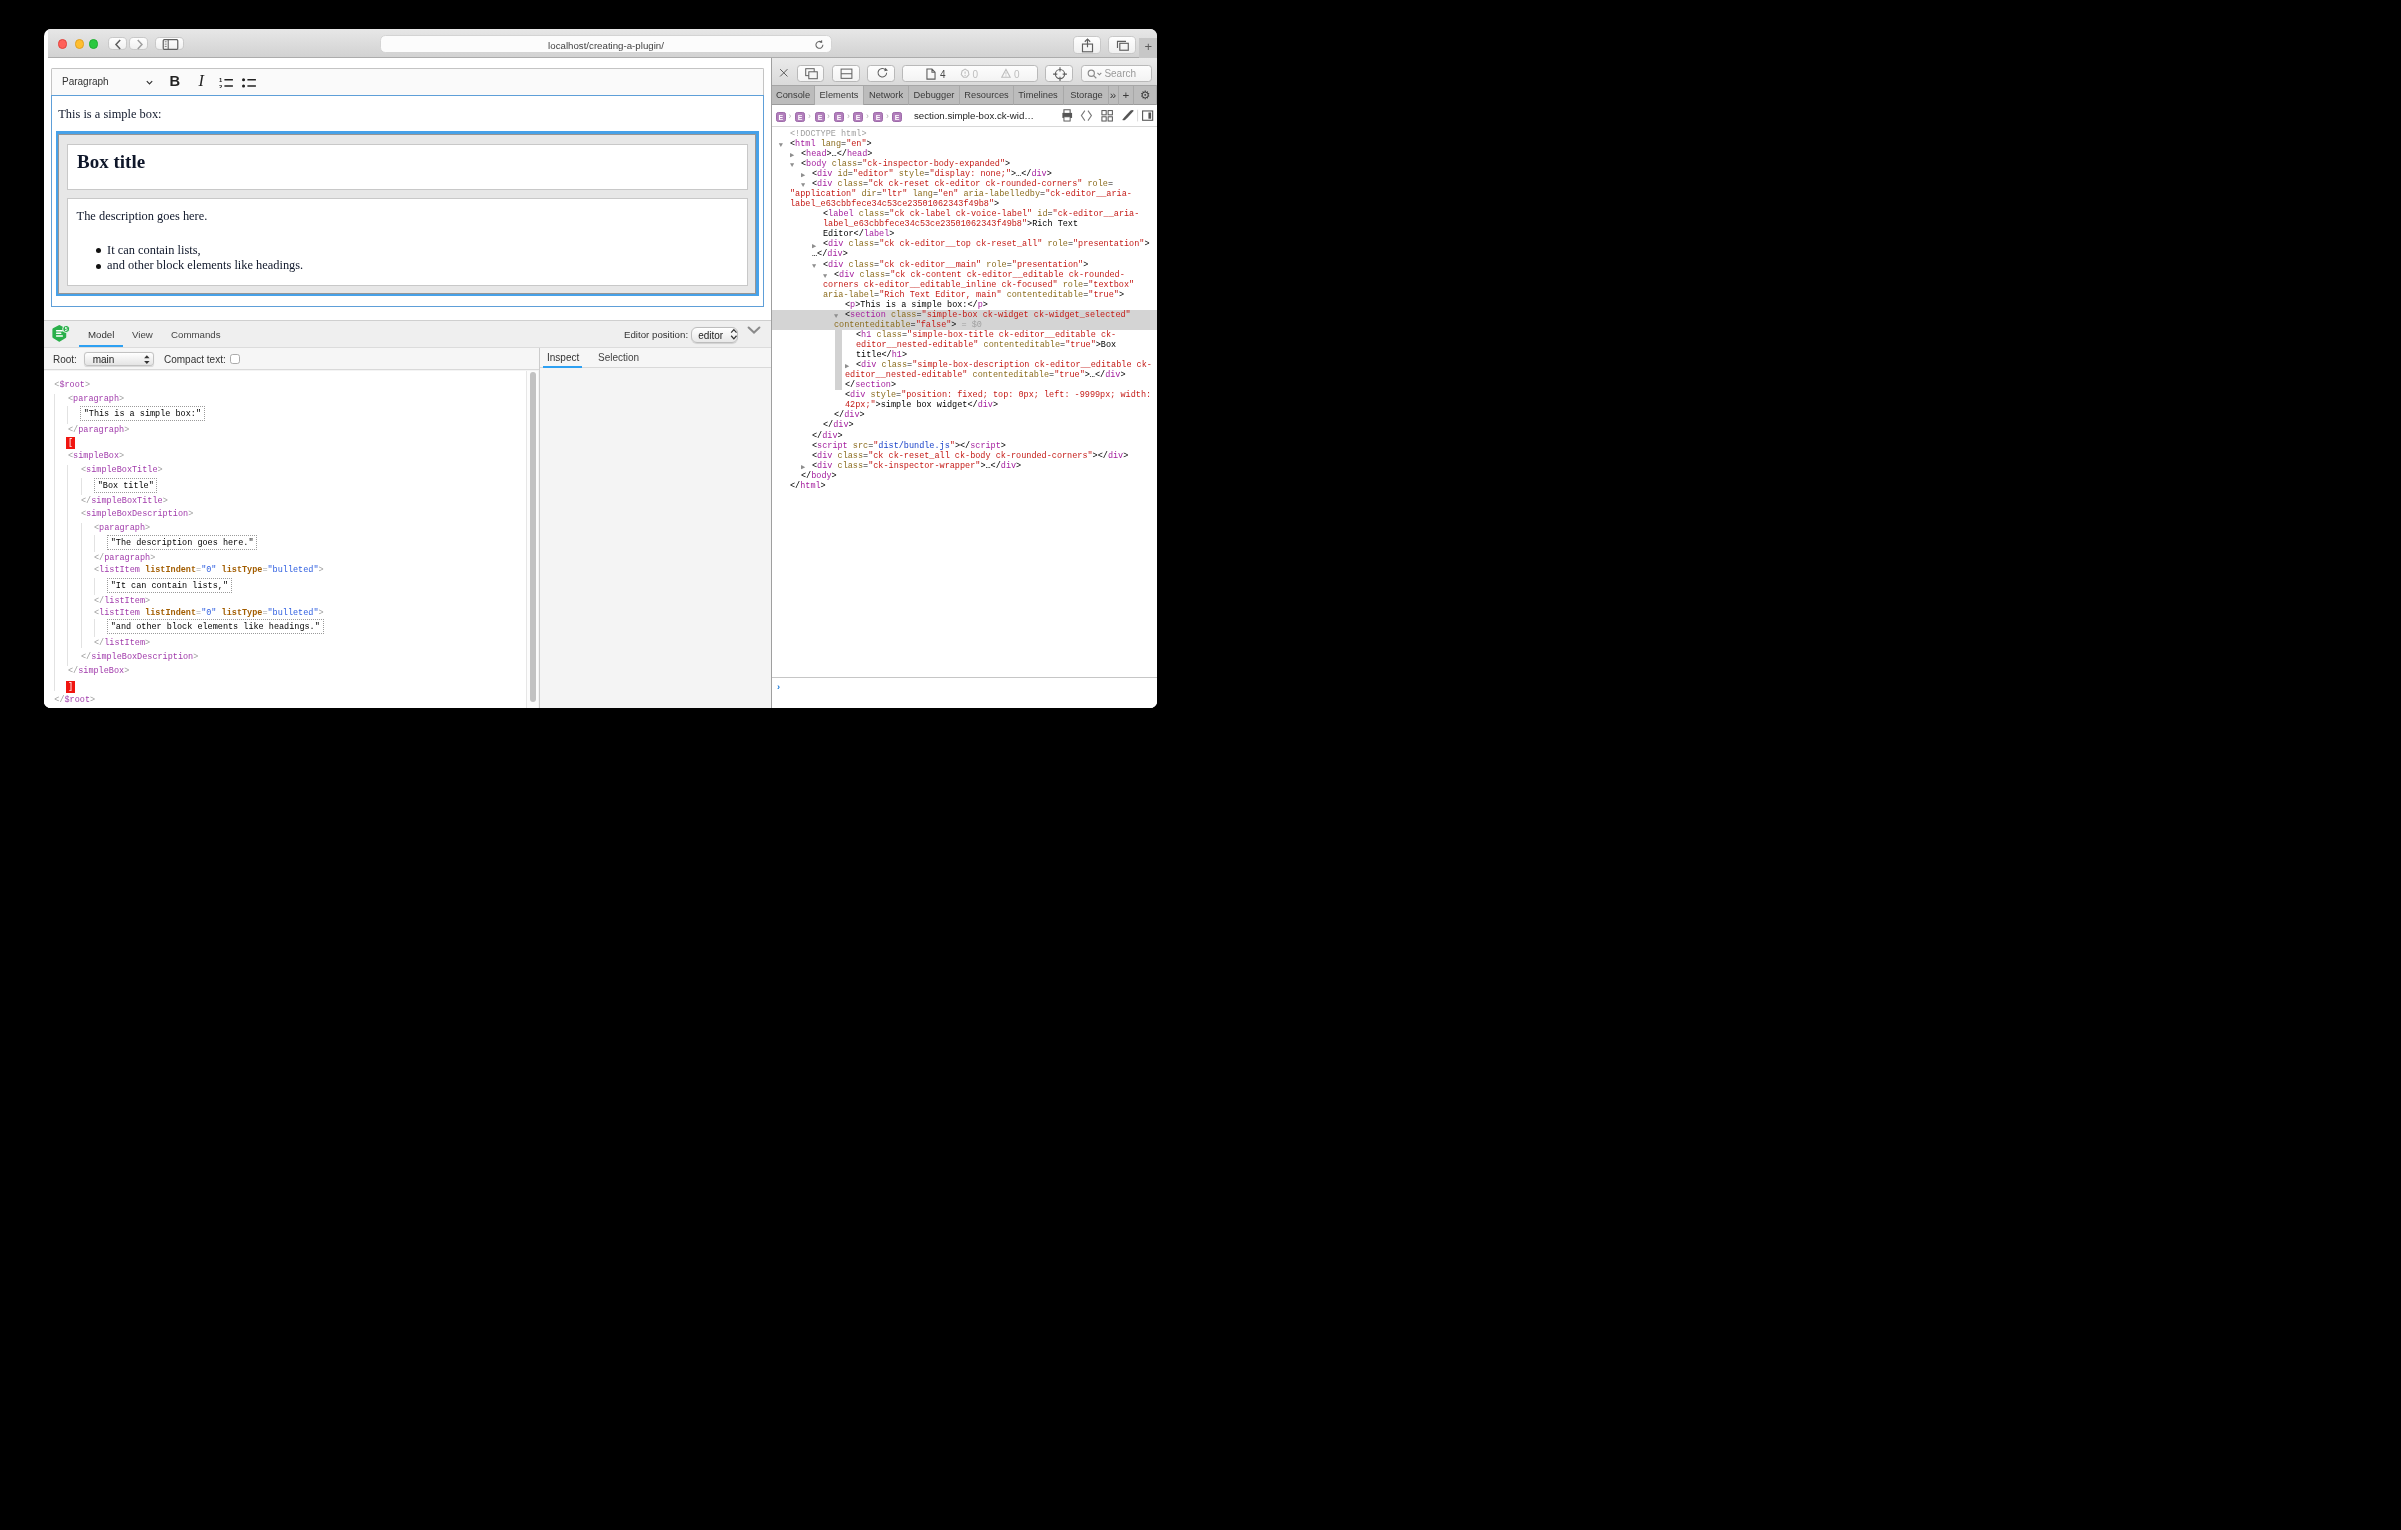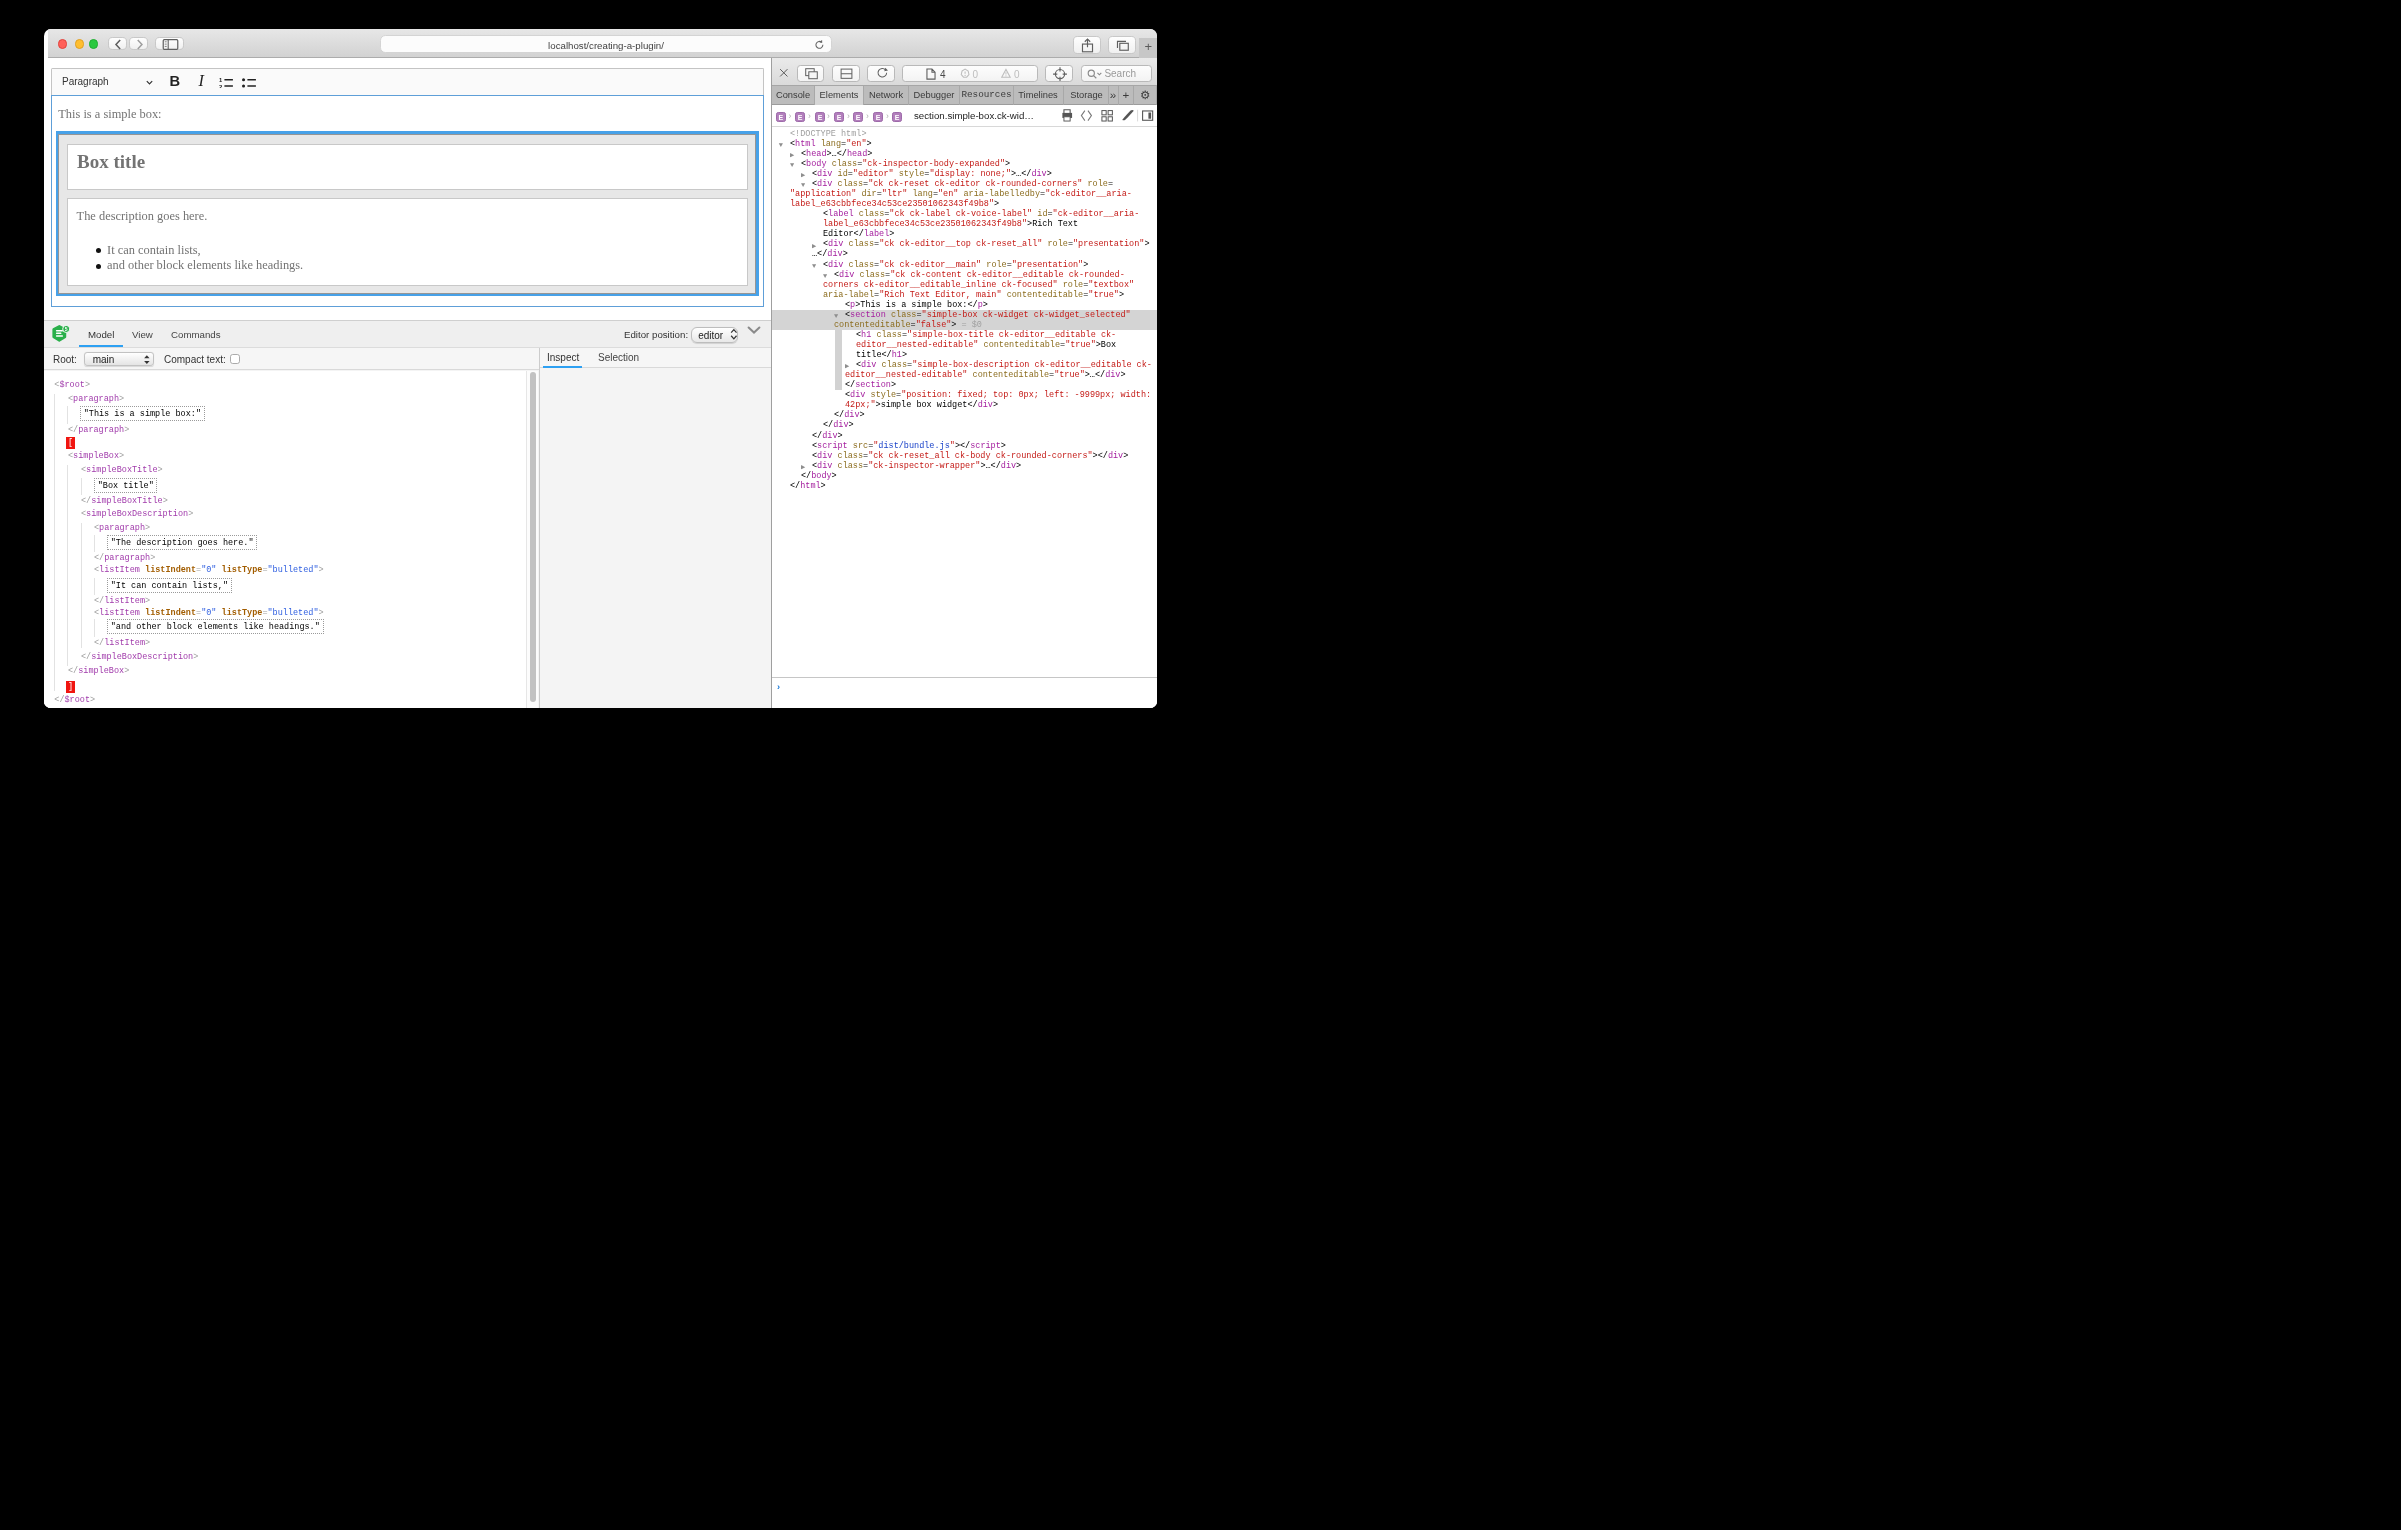--- a/index.html
+++ b/index.html
@@ -12,21 +12,21 @@
 .tbtn{position:absolute;top:6.7px;height:18px;background:linear-gradient(#fefefe,#f0f0f0);border:0.8px solid #c8c8c8;border-radius:4.6px;}
 #urlfield{position:absolute;left:332px;top:6.3px;width:452px;height:18px;background:#fcfcfc;border:0.8px solid #d4d4d4;border-radius:5.4px;}
 #urltext{position:absolute;left:0;right:0;top:3.5px;text-align:center;font-size:9.7px;color:#3f3f3f;}
 #plusarea{position:absolute;left:1095px;top:9px;width:18.6px;height:19.7px;background:#c7c7c7;color:#5a5a5a;font-size:13px;text-align:center;line-height:18.6px;}
 
 #page{position:absolute;left:0;top:29px;width:727px;height:651px;background:#fff;}
 #pagediv{position:absolute;left:727px;top:29px;width:0.8px;height:651px;background:#9f9f9f;}
 
 #cktoolbar{position:absolute;left:6.6px;top:10.2px;width:713px;height:27px;background:#fafafa;border:0.8px solid #c4c4c4;border-bottom:none;border-radius:1.5px 1.5px 0 0;}
 #ckeditable{position:absolute;left:6.6px;top:37px;width:713px;height:212px;background:#fff;border:0.8px solid #5e9fd8;}
-.sertext{font-family:"Liberation Serif",serif;color:#737373;text-align:center;}
+.sertext{font-family:"Liberation Serif",serif;color:#0f172a;text-align:center;}
 #widget{position:absolute;left:11.5px;top:73px;width:703px;height:165px;background:#47a1e8;}
 #widgetin{position:absolute;left:2.4px;top:2.5px;width:698px;height:160px;background:#e7e7e7;border:0.8px solid #959595;}
 .wbox{position:absolute;left:8.2px;width:681px;background:#fff;border:0.8px solid #c8c8c8;}
 
 #ckins{position:absolute;left:0;top:262px;width:727px;height:389px;background:#f4f4f4;border-top:0.8px solid #cfcfcf;}
 .ckhd{font-size:9.7px;color:#333;}
 #cktree{position:absolute;left:0;top:50px;width:482px;height:339px;background:#fff;font-family:"Liberation Mono",monospace;font-size:8.5px;}
 .gline{position:absolute;width:0.8px;background:#e2e2e2;}
 #ckscroll{position:absolute;left:482px;top:50px;width:12.4px;height:339px;background:#fcfcfc;border-left:0.8px solid #e6e6e6;}
 #ckright{position:absolute;left:496px;top:48px;width:232px;height:341px;background:#f6f6f6;}
@@ -285,21 +285,21 @@
           <path d="M13.5 5 L16 7.5 L18.5 5" stroke="#8a8a8a" stroke-width="1.5" fill="none"></path>
         </svg>
         <div style="position:absolute;left:22.4px;top:1.9px;font-size:10px;color:#9a9a9a;">Search</div>
       </div>
 </div>
     <div id="witabs">
       <div class="wtab" style="left:0px;width:43px;">Console</div>
       <div class="wtab" style="left:43px;width:49px;background:#d6d6d6;">Elements</div>
       <div class="wtab" style="left:92px;width:45px;">Network</div>
       <div class="wtab" style="left:137px;width:51px;">Debugger</div>
-      <div class="wtab" style="left:188px;width:54px;font-family:Liberation Mono, monospace;">Resources</div>
+      <div class="wtab" style="left:188px;width:54px;">Resources</div>
       <div class="wtab" style="left:241px;width:51px;">Timelines</div>
       <div class="wtab" style="left:293px;width:44px;">Storage</div>
       <div class="wtab" style="left:336px;width:10.8px;font-size:11.6px;">»</div>
       <div class="wtab" style="left:347px;width:14.6px;font-size:11.6px;">+</div>
       <div class="wtab" style="left:362px;width:23.4px;font-size:11.6px;">⚙</div>
     </div>
     <div id="wibread">
       <div class="ebadge" style="left:3.8px;">E</div>
       <div class="ecar" style="left:16.6px;">›</div>
       <div class="ebadge" style="left:23px;">E</div>

